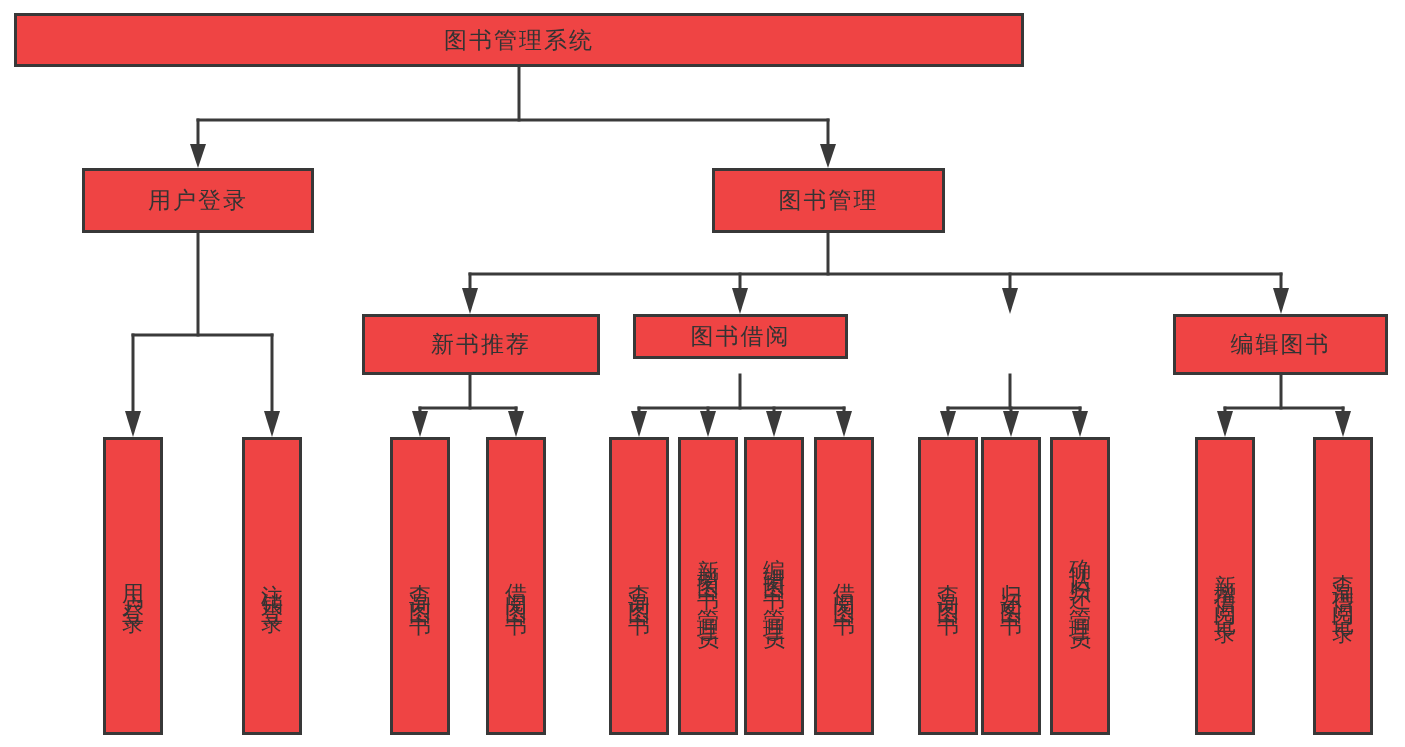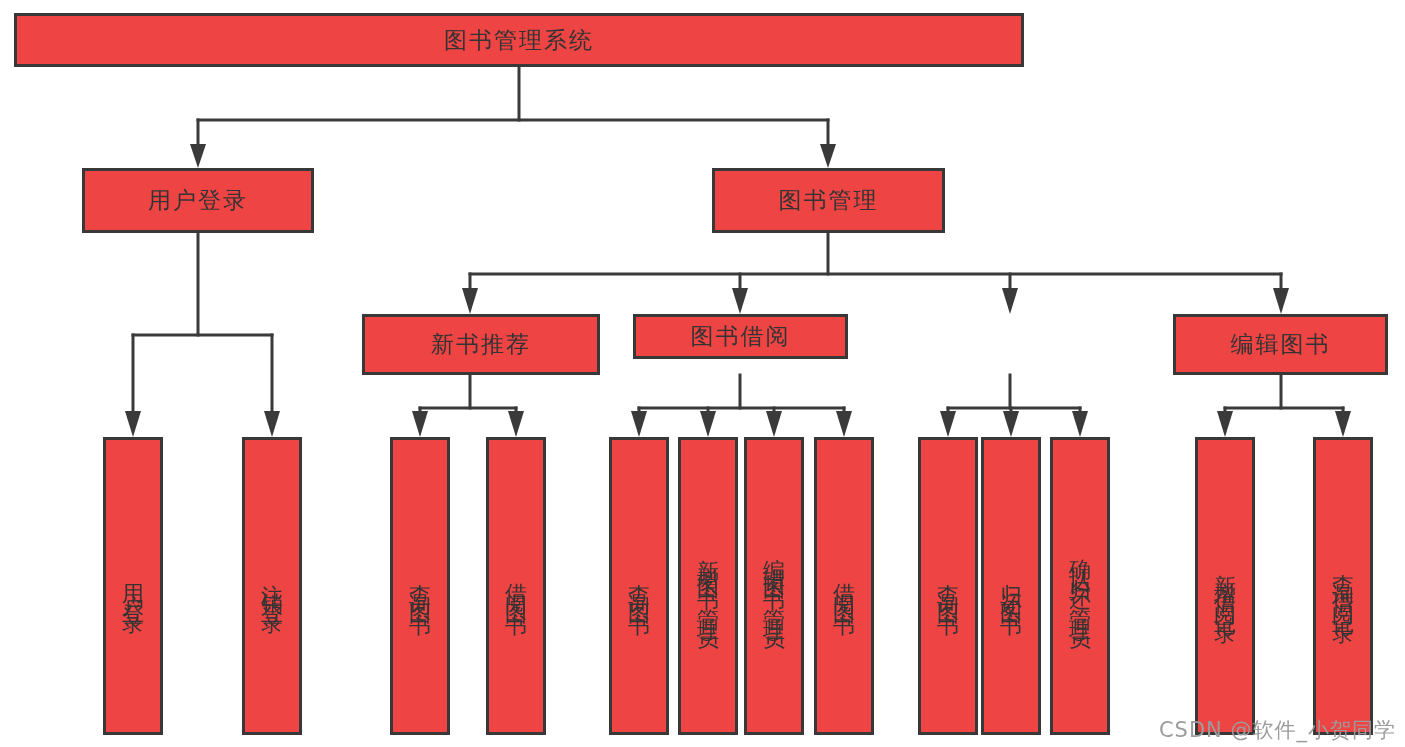--- a/index.html
+++ b/index.html
@@ -181,15 +181,14 @@
     <span class="vtxt">确认归还（管理员）</span>
   </div>
 
   <div class="node leaf" style="left:1195px; top:437px; width:60px; height:298px;">
     <span class="vtxt">新增借阅记录</span>
   </div>
   <div class="node leaf" style="left:1313px; top:437px; width:60px; height:298px;">
     <span class="vtxt">查询借阅记录</span>
   </div>
 
-  <div class="watermark">CSDN @软件_小贺同学</div>
 
 </div>
 
 </body></html>

